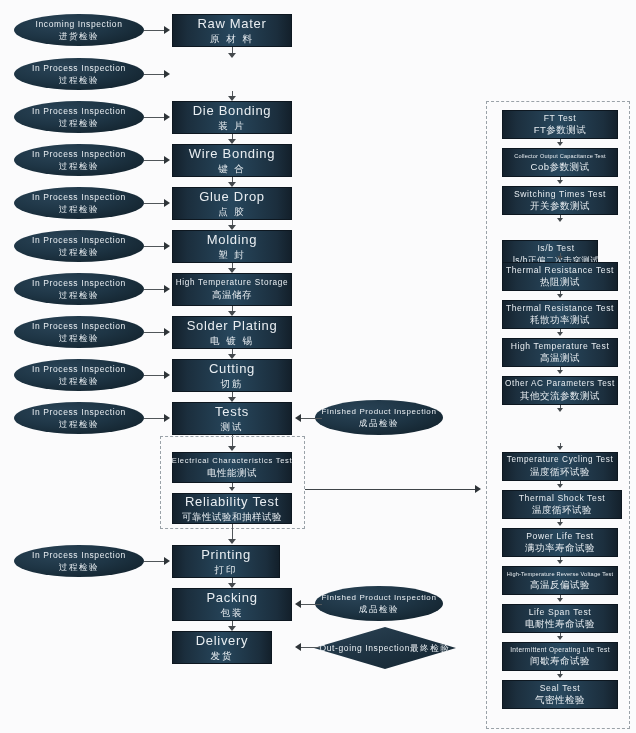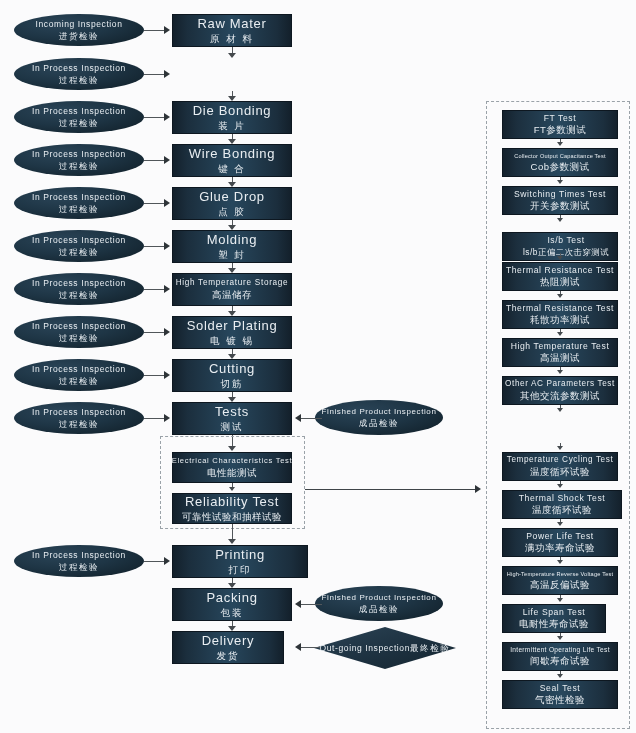--- a/index.html
+++ b/index.html
@@ -220,29 +220,29 @@
     <span class="cn">电 镀 锡</span>
   </div>
   <div class="node proc" style="left:172px; top:359px; width:120px; height:33px;align-items:center;">
     <span class="en">Cutting</span>
     <span class="cn">切筋</span>
   </div>
   <div class="node proc" style="left:172px; top:402px; width:120px; height:33px;">
     <span class="en">Tests</span>
     <span class="cn">测试</span>
   </div>
-  <div class="node proc" style="left:172px; top:545px; width:136px; height:33px;">
+  <div class="node proc" style="left:172px; top:545px; width:108px; height:33px;">
     <span class="en">Printing</span>
     <span class="cn">打印</span>
   </div>
   <div class="node proc" style="left:172px; top:588px; width:120px; height:33px;">
     <span class="en">Packing</span>
     <span class="cn">包装</span>
   </div>
-  <div class="node proc" style="left:172px; top:631px; width:112px; height:33px;">
+  <div class="node proc" style="left:172px; top:631px; width:100px; height:33px;">
     <span class="en">Delivery</span>
     <span class="cn">发货</span>
   </div>
 
   <div class="vline" style="left:231.5px; top:47px;  height:7px;"></div>
   <div class="arrow-d" style="left:227.5px; top:53px;"></div>
   <div class="vline" style="left:231.5px; top:91px;  height:6px;"></div>
   <div class="arrow-d" style="left:227.5px; top:96px;"></div>
   <div class="vline" style="left:231.5px; top:134px; height:6px;"></div>
   <div class="arrow-d" style="left:227.5px; top:139px;"></div>
@@ -328,21 +328,21 @@
   <div class="vline" style="left:559.5px; top:177px; height:4px;"></div>
   <div class="arrow-d sm" style="left:556.5px; top:180px;"></div>
 
   <div class="node test sz-n" style="left:502px; top:186px; width:116px; height:29px;">
     <span class="en">Switching Times Test</span>
     <span class="cn">开关参数测试</span>
   </div>
   <div class="vline" style="left:559.5px; top:215px; height:4px;"></div>
   <div class="arrow-d sm" style="left:556.5px; top:218px;"></div>
 
-  <div class="node test sz-n" style="left:502px; top:232px; width:116px; height:29px;padding-left:12px;">
+  <div class="node test sz-n" style="left:502px; top:240px; width:96px; height:29px;padding-left:12px;">
     <span class="en">Is/b Test</span>
     <span class="cn" style="font-size:8.4px;">ls/b正偏二次击穿测试</span>
   </div>
   <div class="vline" style="left:559.5px; top:253px; height:4px;"></div>
   <div class="arrow-d sm" style="left:556.5px; top:256px;"></div>
 
   <div class="node test sz-n" style="left:502px; top:262px; width:116px; height:29px;">
     <span class="en">Thermal Resistance Test</span>
     <span class="cn">热阻测试</span>
   </div>
@@ -394,21 +394,21 @@
   <div class="vline" style="left:559.5px; top:557px; height:4px;"></div>
   <div class="arrow-d sm" style="left:556.5px; top:560px;"></div>
 
   <div class="node test sz-xs" style="left:502px; top:566px; width:116px; height:29px;">
     <span class="en">High-Temperature Reverse Voltage Test</span>
     <span class="cn">高温反偏试验</span>
   </div>
   <div class="vline" style="left:559.5px; top:595px; height:4px;"></div>
   <div class="arrow-d sm" style="left:556.5px; top:598px;"></div>
 
-  <div class="node test sz-n" style="left:502px; top:604px; width:104px; height:29px;">
+  <div class="node test sz-n" style="left:502px; top:604px; width:116px; height:29px;">
     <span class="en">Life Span Test</span>
     <span class="cn">电耐性寿命试验</span>
   </div>
   <div class="vline" style="left:559.5px; top:633px; height:4px;"></div>
   <div class="arrow-d sm" style="left:556.5px; top:636px;"></div>
 
   <div class="node test sz-s" style="left:502px; top:642px; width:116px; height:29px;">
     <span class="en">Intermittent Operating Life Test</span>
     <span class="cn">间歇寿命试验</span>
   </div>

